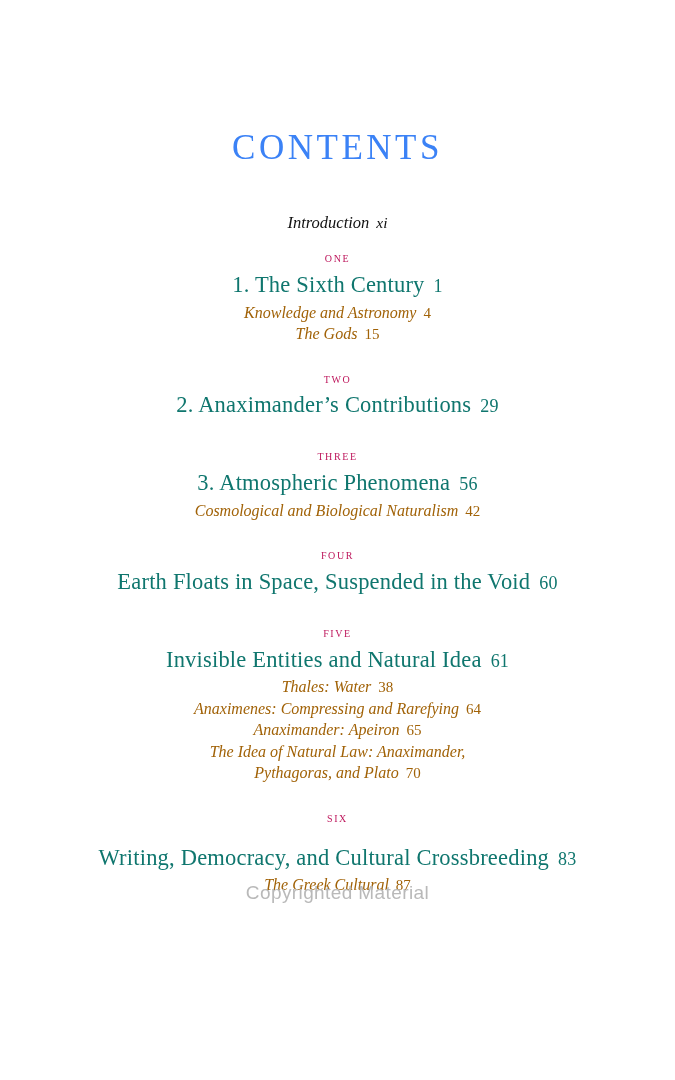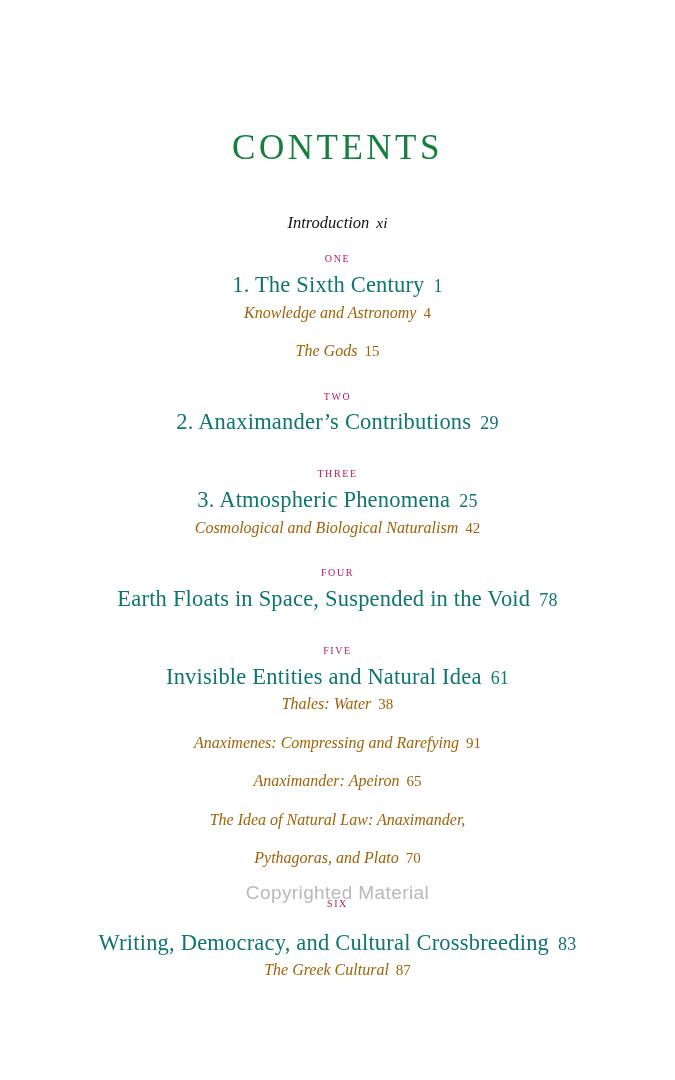--- a/index.html
+++ b/index.html
@@ -23,21 +23,21 @@
     padding: 0 40px;
   }
   .contents-title {
     text-align: center;
     font-family: "Liberation Serif", serif;
     font-size: 35px;
     letter-spacing: 3.5px;
     font-weight: 400;
     margin: 0;
     padding-top: 128px;
-    color: #15803d;
+    color: #3b82f6;
   }
   .toc {
     margin-top: 44px;
     text-align: center;
   }
   .entry {
     text-align: center;
     line-height: 1.28;
   }
   
@@ -77,21 +77,21 @@
     font-size: 16px;
     margin-top: 3px;
     color: #a16207;
   }
   .sub .pg {
     font-style: normal;
     font-size: 15px;
     margin-left: 7px;
   }
   .sub.cont {
-    margin-top: 18px;
+    margin-top: 1px;
   }
   .spacer-lg { height: 13px; }
   .watermark {
     position: absolute;
     left: 0;
     right: 0;
     top: 882px;
     text-align: center;
     font-family: "Liberation Sans", sans-serif;
     font-size: 19px;
@@ -126,42 +126,42 @@
 
     <div class="spacer-lg"></div>
     <div class="entry chapnum">TWO</div>
     <div class="entry chaptitle">
       <span>2. Anaximander’s Contributions</span><span class="pg">29</span>
     </div>
 
     <div class="spacer-lg"></div>
     <div class="entry chapnum">THREE</div>
     <div class="entry chaptitle">
-      <span>3. Atmospheric Phenomena</span><span class="pg">25</span>
+      <span>3. Atmospheric Phenomena</span><span class="pg">56</span>
     </div>
     <div class="entry sub">
       <span>Cosmological and Biological Naturalism</span><span class="pg">42</span>
     </div>
 
     <div class="spacer-lg"></div>
     <div class="entry chapnum">FOUR</div>
     <div class="entry chaptitle">
-      <span>Earth Floats in Space, Suspended in the Void</span><span class="pg">78</span>
+      <span>Earth Floats in Space, Suspended in the Void</span><span class="pg">60</span>
     </div>
 
     <div class="spacer-lg"></div>
     <div class="entry chapnum">FIVE</div>
     <div class="entry chaptitle">
       <span>Invisible Entities and Natural Idea</span><span class="pg">61</span>
     </div>
     <div class="entry sub">
       <span>Thales: Water</span><span class="pg">38</span>
     </div>
     <div class="entry sub cont">
-      <span>Anaximenes: Compressing and Rarefying</span><span class="pg">91</span>
+      <span>Anaximenes: Compressing and Rarefying</span><span class="pg">64</span>
     </div>
     <div class="entry sub cont">
       <span>Anaximander: Apeiron</span><span class="pg">65</span>
     </div>
     <div class="entry sub cont">
       <span>The Idea of Natural Law: Anaximander,</span>
     </div>
     <div class="entry sub cont">
       <span>Pythagoras, and Plato</span><span class="pg">70</span>
     </div>

